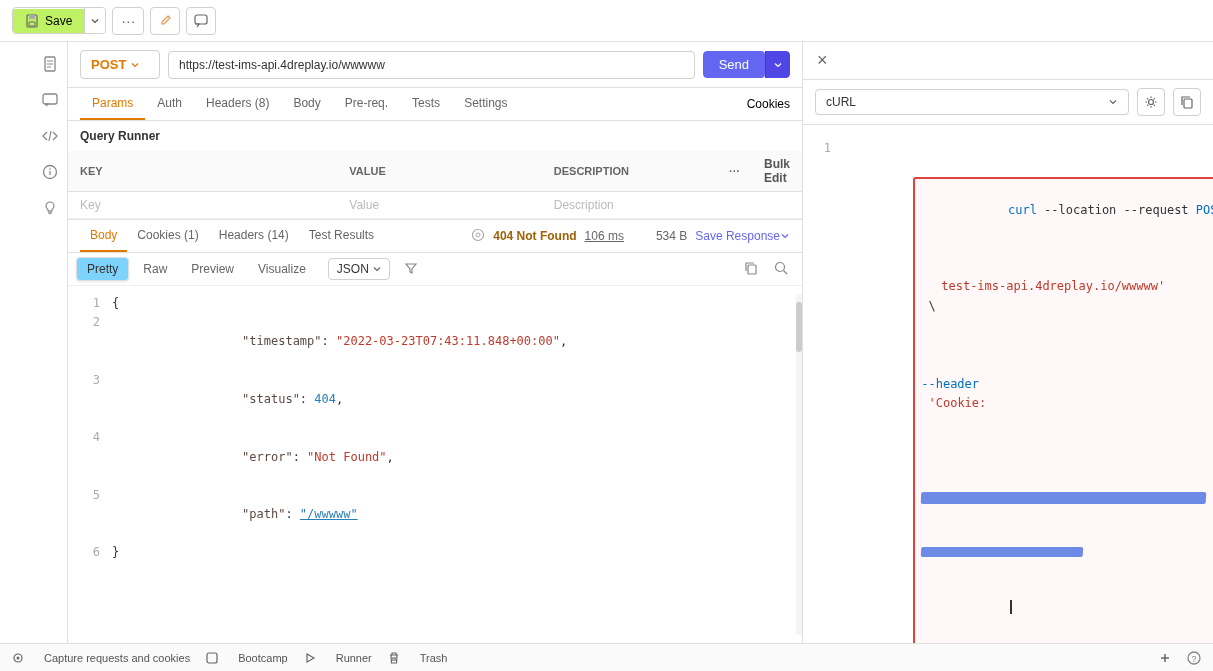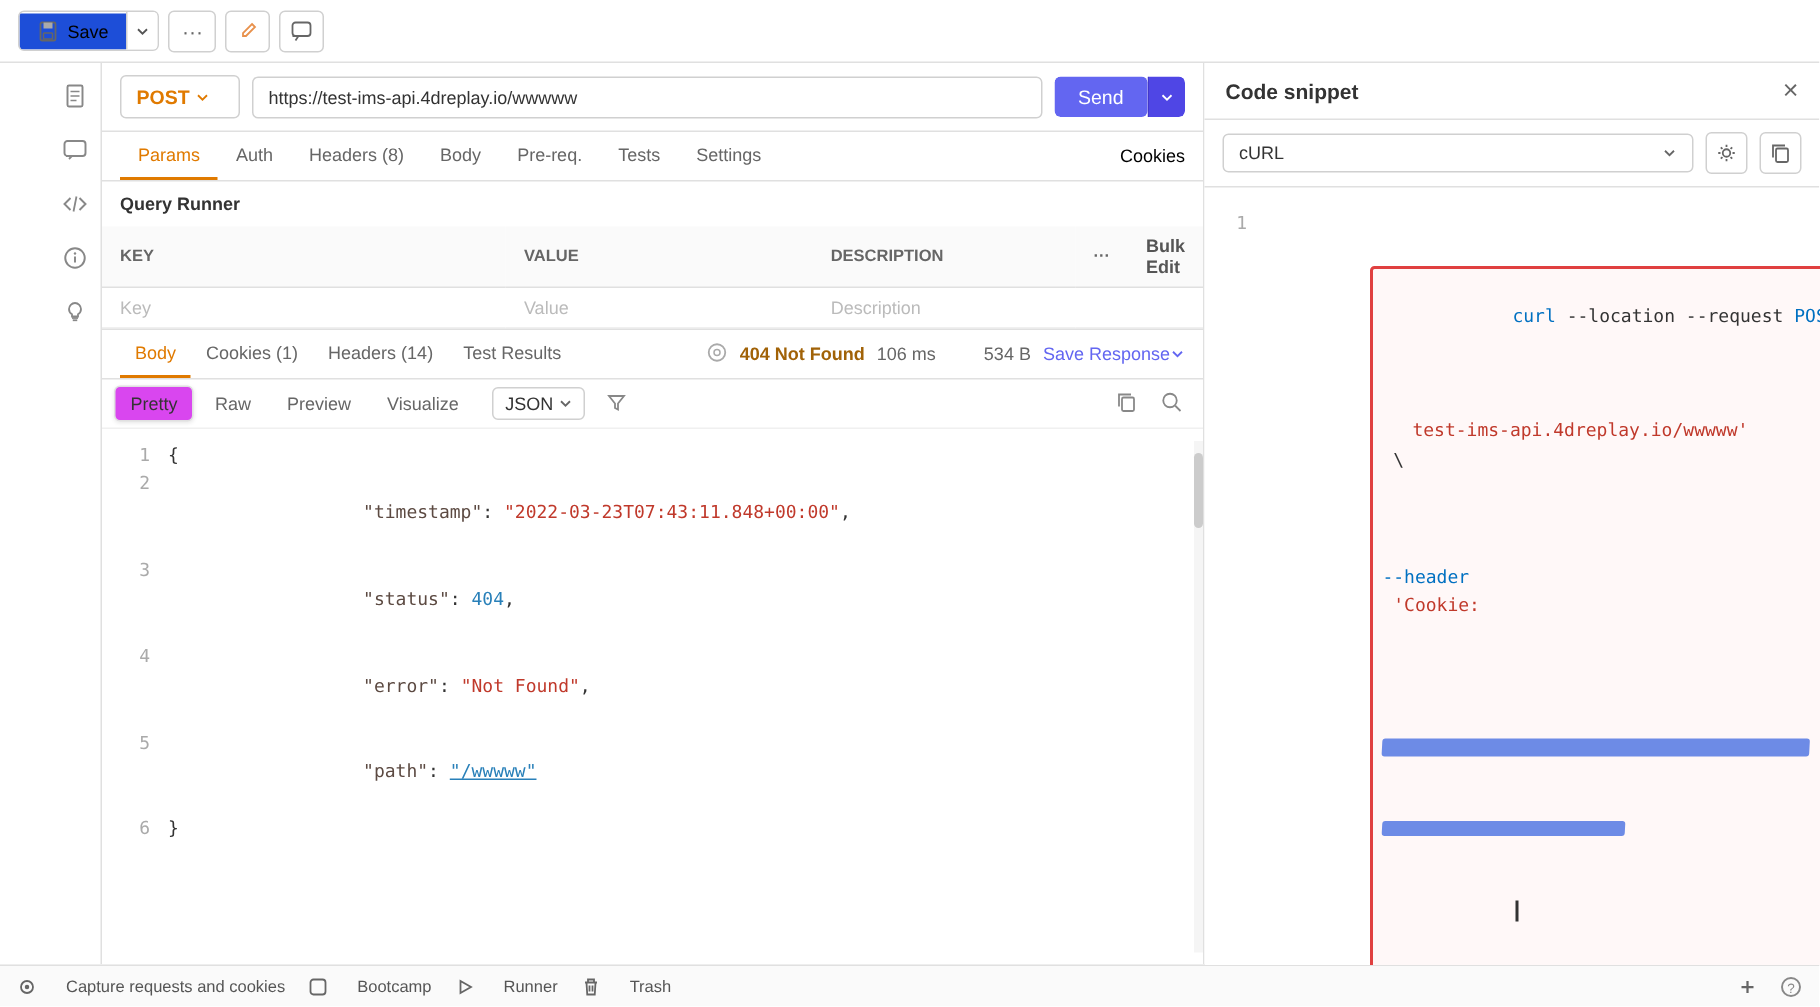--- a/index.html
+++ b/index.html
@@ -3,21 +3,21 @@
   <meta charset="utf-8">
   <style>
     * { box-sizing: border-box; margin: 0; padding: 0; }
     body { font-family: -apple-system, BlinkMacSystemFont, 'Segoe UI', sans-serif; font-size: 12px; background: #fff; color: #333; height: 671px; overflow: hidden; display: flex; flex-direction: column; }
 
     
     .top-bar { display: flex; align-items: center; padding: 6px 12px; border-bottom: 1px solid #e0e0e0; gap: 8px; background: #fff; min-height: 42px; }
     .breadcrumb { display: flex; align-items: center; gap: 4px; font-size: 12px; color: #555; flex: 1; }
     .top-actions { display: flex; align-items: center; gap: 6px; }
     .save-btn { display: flex; align-items: center; gap: 0; border: 1px solid #d0d0d0; border-radius: 4px; overflow: hidden; background: #fff; cursor: pointer; }
-    .save-btn-main { padding: 5px 12px; background: #1d4ed8; border: none; font-size: 12px; cursor: pointer; display: flex; align-items: flex-end; gap: 6px; }
+    .save-btn-main { padding: 5px 12px; background: #bef264; border: none; font-size: 12px; cursor: pointer; display: flex; align-items: flex-end; gap: 6px; }
     .save-btn-arrow { padding: 5px 6px; background: #fff; border: none; border-left: 1px solid #d0d0d0; cursor: pointer; }
     .three-dots { padding: 5px 8px; background: #fff; border: 1px solid #d0d0d0; border-radius: 4px; cursor: pointer; font-size: 14px; color: #666; }
     .icon-btn { width: 30px; height: 28px; border: 1px solid #d0d0d0; border-radius: 4px; background: #fff; cursor: pointer; display: flex; align-items: center; justify-content: center; color: #666; }
 
     
     .main-content { display: flex; flex: 1; overflow: hidden; padding-left: 32px; }
 
     
     .left-panel { flex: 1; display: flex; flex-direction: column; overflow: hidden; border-right: 1px solid #e0e0e0; }
 
@@ -46,28 +46,28 @@
     .col-value { width: 30%; }
     .col-desc { width: 25%; }
 
     
     .response-section { border-top: 1px solid #e0e0e0; display: flex; flex-direction: column; flex: 1; min-height: 0; }
     .response-tabs { display: flex; align-items: center; padding: 0 12px; border-bottom: 1px solid #e0e0e0; gap: 0; }
     .response-tab { padding: 8px 10px; font-size: 12px; color: #666; cursor: pointer; border-bottom: 2px solid transparent; }
     .response-tab.active { color: #e07a00; border-bottom-color: #e07a00; }
     .response-status { margin-left: auto; display: flex; align-items: center; gap: 8px; font-size: 12px; }
     .status-404 { color: #a16207; font-weight: 600; }
-    .status-time { color: #666; }
+    .status-time { color: #666; text-decoration: underline; }
     .status-size { color: #666; margin-left: 24px; }
     .save-response-btn { color: #6366f1; cursor: pointer; display: flex; align-items: center; gap: 0; }
 
     
     .response-toolbar { display: flex; align-items: center; padding: 4px 8px; gap: 4px; border-bottom: 1px solid #f0f0f0; }
     .resp-tab { padding: 4px 10px; font-size: 12px; color: #666; cursor: pointer; border-radius: 4px; }
-    .resp-tab.active { background: #d946ef; color: #333; box-shadow: 0 1px 3px rgba(0,0,0,0.1); font-weight: 500; border: 1px solid #e0e0e0; }
+    .resp-tab.active { background: #7dd3fc; color: #333; box-shadow: 0 1px 3px rgba(0,0,0,0.1); font-weight: 500; border: 1px solid #e0e0e0; }
     .json-select { padding: 3px 8px; border: 1px solid #d0d0d0; border-radius: 4px; font-size: 12px; display: flex; align-items: center; gap: 4px; background: #fff; cursor: pointer; margin-left: 8px; }
     .resp-icon-btn { padding: 3px 6px; border: none; background: transparent; cursor: pointer; color: #666; }
     .filter-icon { margin-left: 4px; }
     .copy-icon-btn { margin-left: auto; }
 
     
     .code-response { flex: 1; overflow-y: auto; padding: 8px 0; font-family: 'Consolas', 'Monaco', monospace; font-size: 12px; line-height: 1.6; background: #fff; }
     .code-line { display: flex; padding: 0 8px; }
     .line-num { color: #aaa; min-width: 24px; text-align: right; margin-right: 12px; user-select: none; }
     .line-content { flex: 1; white-space: pre; }
@@ -331,21 +331,20 @@
         </div>
         <div style="width:6px;background:#f5f5f5;position:relative">
           <div style="width:6px;height:50px;background:#ccc;border-radius:3px;position:absolute;top:8px"></div>
         </div>
       </div>
     </div>
   </div>
 
   <div class="right-panel">
     <div class="snippet-header">
-      <span class="snippet-title">Code snippet</span>
       <button class="snippet-close">×</button>
     </div>
     <div class="snippet-toolbar">
       <div class="lang-select">
         <span>cURL</span>
         <svg width="10" height="10" viewBox="0 0 10 10">
             <path d="M2 3.5L5 6.5L8 3.5" stroke="#666" stroke-width="1.2" fill="none"></path>
           </svg>
       </div>
       <div class="snippet-gear">

